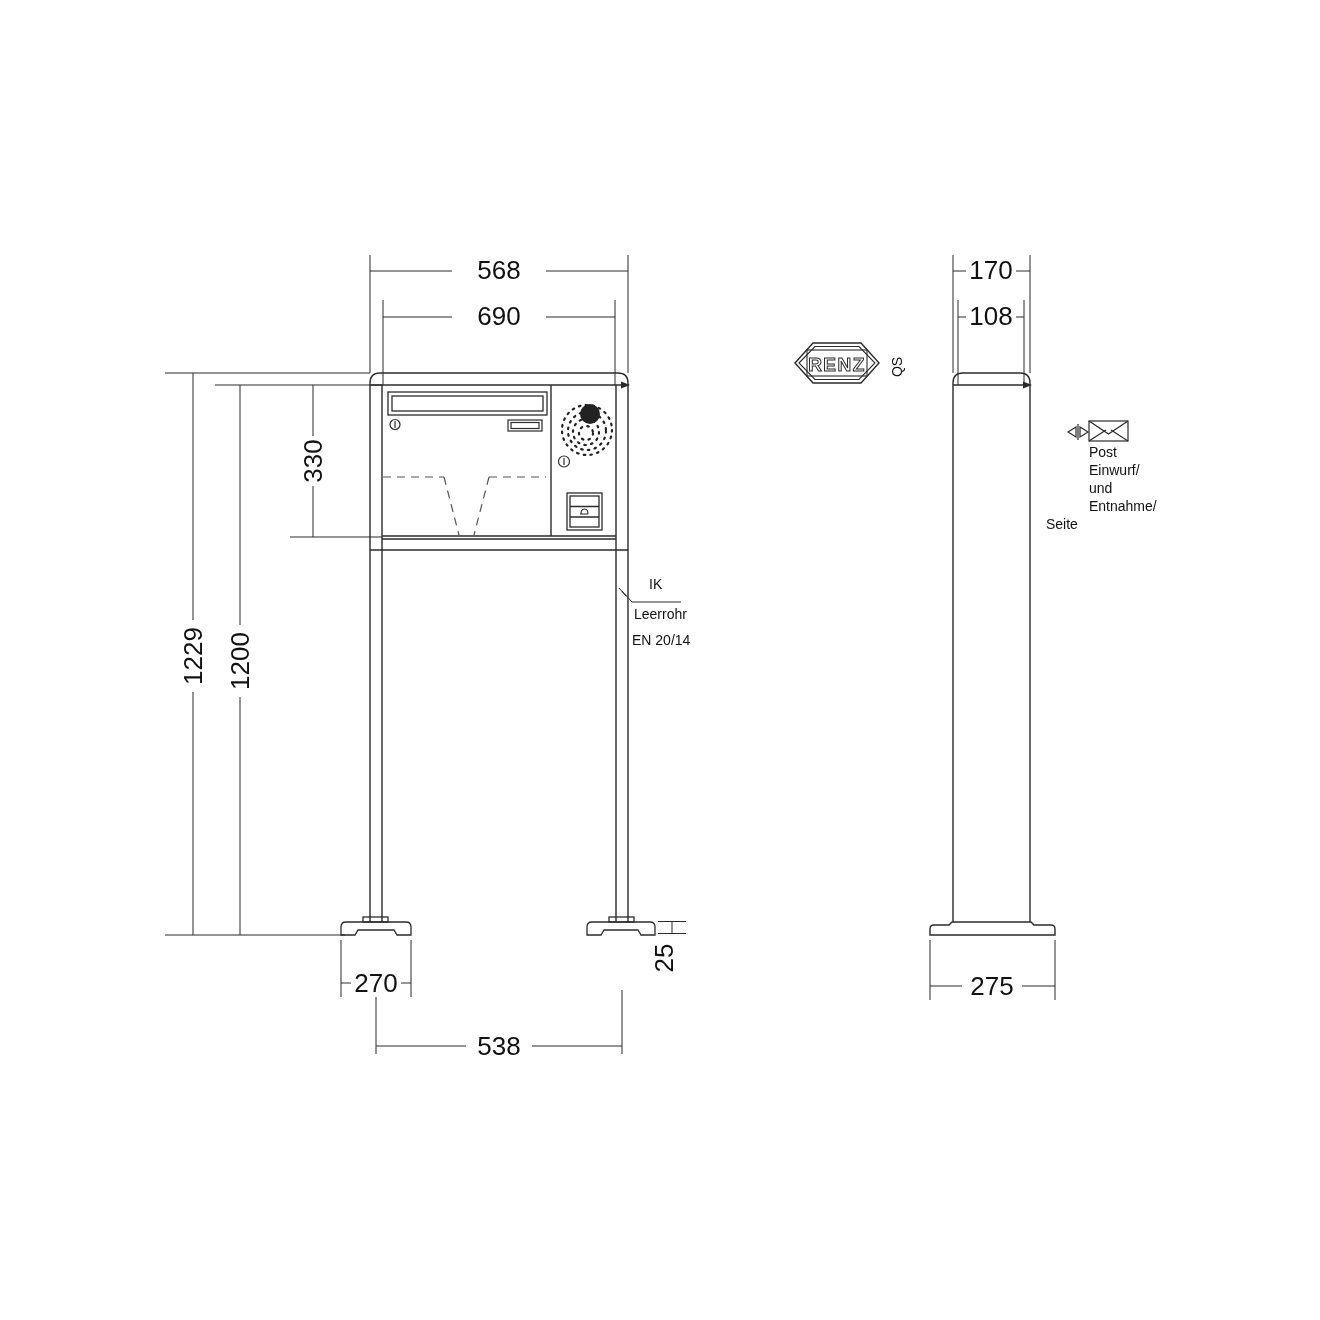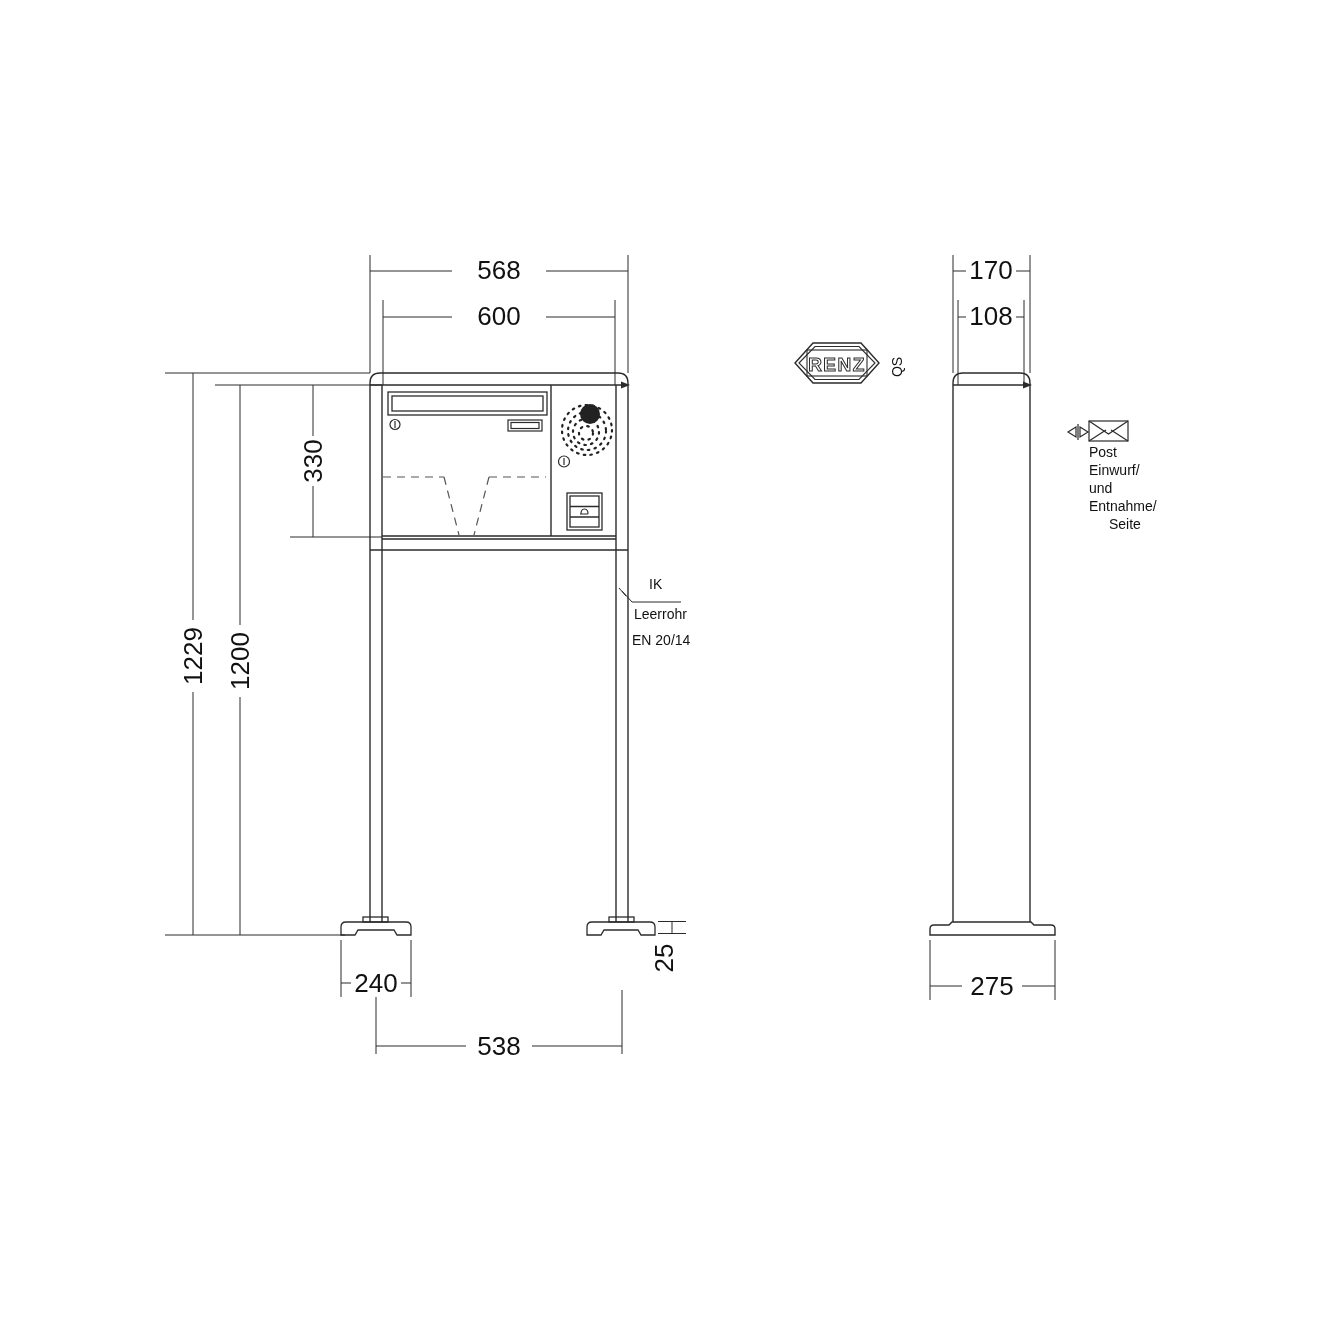--- a/index.html
+++ b/index.html
@@ -140,37 +140,37 @@
     <path d="M1089,441 L1106,430 M1128,441 L1111,430"></path>
   </g>
   <g stroke="#2b2b2b" fill="none" stroke-width="1.2">
     <path d="M1076,427 L1068,432 L1076,437 Z"></path>
     <path d="M1080,427 L1088,432 L1080,437 Z"></path>
     <path d="M1078,424 V440"></path>
   </g>
 </svg>
 
 <div class="lbl dim c" style="left:499px;top:270px">568</div>
-<div class="lbl dim c" style="left:499px;top:316px">600</div>
+<div class="lbl dim c" style="left:499px;top:316px">690</div>
 <div class="lbl dim rot" style="left:313px;top:461px">330</div>
 <div class="lbl dim rot" style="left:193px;top:656px">1229</div>
 <div class="lbl dim rot" style="left:240px;top:661px">1200</div>
-<div class="lbl dim c" style="left:376px;top:983px">240</div>
+<div class="lbl dim c" style="left:376px;top:983px">270</div>
 <div class="lbl dim c" style="left:499px;top:1046px">538</div>
 <div class="lbl dim rot" style="left:664px;top:958px">25</div>
 
 <div class="lbl dim c" style="left:991px;top:270px">170</div>
 <div class="lbl dim c" style="left:991px;top:316px">108</div>
 <div class="lbl dim c" style="left:992px;top:986px">275</div>
 
 <div class="lbl sm rot" style="left:897px;top:367px">QS</div>
 
 <div class="lbl sm" style="left:649px;top:576px">IK</div>
 <div class="lbl sm" style="left:634px;top:606px">Leerrohr</div>
 <div class="lbl sm" style="left:632px;top:632px">EN 20/14</div>
 
 <div class="lbl sm" style="left:1089px;top:444px">Post</div>
 <div class="lbl sm" style="left:1089px;top:462px">Einwurf/</div>
 <div class="lbl sm" style="left:1089px;top:480px">und</div>
 <div class="lbl sm" style="left:1089px;top:498px">Entnahme/</div>
-<div class="lbl sm" style="left:1109px;top:516px">Seite</div>
+<div class="lbl sm" style="left:1046px;top:516px">Seite</div>
 
 </div>
 
 </body></html>

